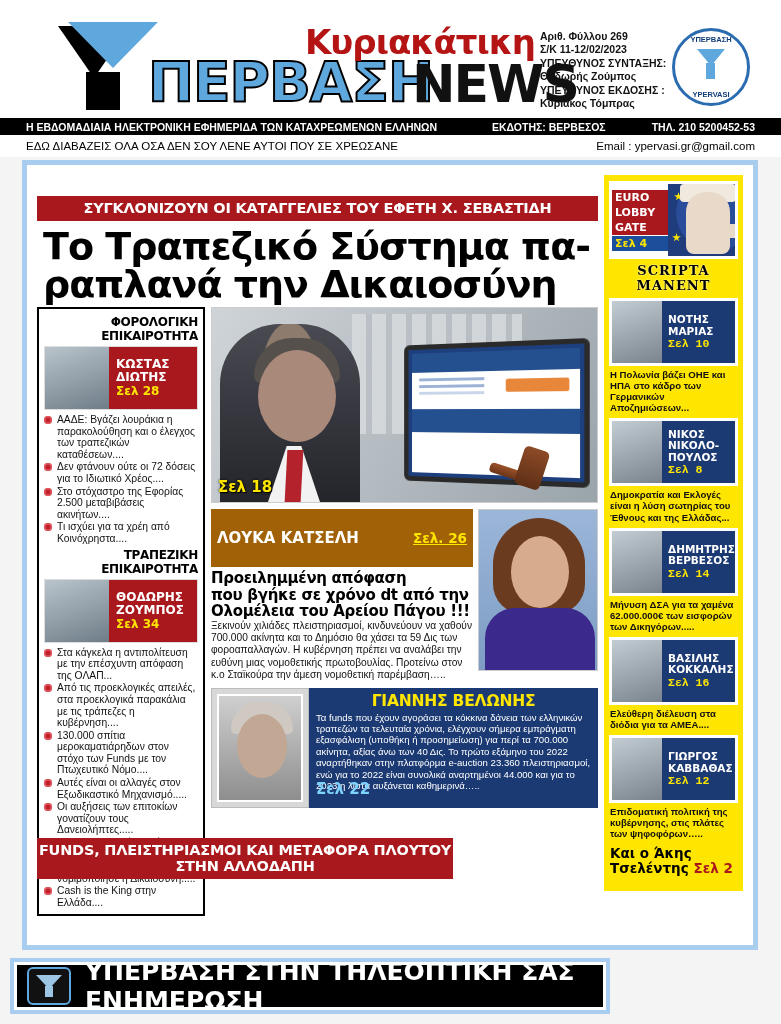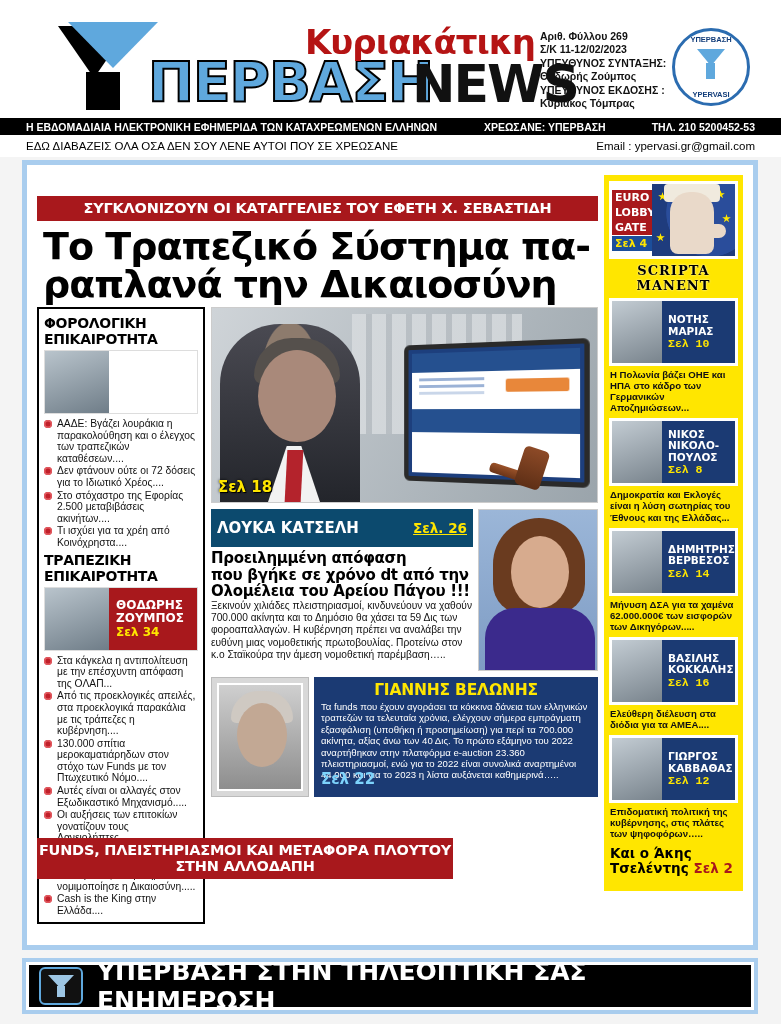--- a/index.html
+++ b/index.html
@@ -49,21 +49,21 @@
   
   .kicker{background:#a8181c;color:#fff;font-size:14.5px;font-weight:bold;text-align:center;padding:4px 0 5px;letter-spacing:-0.2px;font-family:"DejaVu Sans",sans-serif;margin-top:21px;}
   .lead{font-size:38px;line-height:38px;font-weight:bold;color:#000;padding:6px 4px 4px 6px;letter-spacing:-1px;font-family:"DejaVu Sans",sans-serif;}
 
   
   .grid{position:absolute;left:0;right:0;top:132px;bottom:0;}
   .colL{position:absolute;left:0;top:0;width:168px;bottom:26px;}
   .colR{position:absolute;left:174px;right:0;top:0;bottom:26px;}
 
   .boxwrap{border:2px solid #000;background:#fff;padding:4px 5px;box-sizing:border-box;}
-  .sectitle{font-size:14px;font-weight:bold;text-align:left;color:#000;font-family:"DejaVu Sans",sans-serif;letter-spacing:-0.3px;padding:2px 0 3px;}
+  .sectitle{font-size:12px;font-weight:bold;text-align:right;color:#000;font-family:"DejaVu Sans",sans-serif;letter-spacing:-0.3px;padding:2px 0 3px;}
 
   .promo{display:flex;height:62px;border:1px solid #ddd;margin-bottom:4px;}
   .promo .ph{width:64px;background:linear-gradient(160deg,#b9c4cc,#6f7d88);}
   .promo .nm{flex:1;background:#a8181c;color:#fff;display:flex;flex-direction:column;justify-content:center;padding-left:7px;}
   .promo .nm .n1{font-size:12px;font-weight:bold;line-height:13px;font-family:"DejaVu Sans",sans-serif;}
   .promo .nm .pg{font-size:12px;font-weight:bold;color:#ffe600;line-height:14px;font-family:"DejaVu Sans",sans-serif;}
 
   ul.bl{list-style:none;margin:0;padding:0;}
   ul.bl li{position:relative;padding-left:13px;font-size:10.3px;line-height:11.6px;color:#111;margin-bottom:1px;}
   ul.bl li:before{content:"";position:absolute;left:0;top:2px;width:8px;height:8px;border-radius:50%;background:#c0202a;box-shadow:inset 0 0 0 1.5px #e35a60;}
@@ -83,46 +83,46 @@
   .lp-lines{position:absolute;left:8px;top:26px;width:70px;height:3px;background:#9bb2d6;box-shadow:0 7px 0 #9bb2d6,0 14px 0 #c9d6e9;}
   .lp-gavel{position:absolute;right:52px;bottom:8px;width:56px;height:46px;}
   .lp-gavel .hd{position:absolute;right:0;top:0;width:26px;height:40px;background:linear-gradient(#8d4a27,#5e2f16);border-radius:5px;transform:rotate(18deg);}
   .lp-gavel .hn{position:absolute;left:0;top:20px;width:42px;height:10px;background:linear-gradient(#9a5229,#6b3418);border-radius:4px;transform:rotate(18deg);}
   .lp-bldg{position:absolute;left:140px;top:6px;width:170px;height:120px;background:repeating-linear-gradient(90deg,#d7dbde 0 14px,#b9bfc4 14px 20px);opacity:.85;}
   .selbadge{position:absolute;left:6px;bottom:6px;color:#ffe600;font-size:15px;font-weight:bold;font-family:"DejaVu Sans",sans-serif;text-shadow:0 0 3px #000,1px 1px 0 #000;}
 
   
   .kat{position:relative;margin-top:6px;display:flex;gap:5px;}
   .kat-l{flex:1;}
-  .kat-bar{background:#0c4a6e;display:flex;align-items:center;padding:10px 6px;}
+  .kat-bar{background:#a16207;display:flex;align-items:center;padding:20px 6px;}
   .kat-bar .t{color:#fff;font-size:15px;font-weight:bold;font-family:"DejaVu Sans",sans-serif;}
   .kat-bar .p{margin-left:auto;color:#ffe600;font-size:13.5px;font-weight:bold;font-family:"DejaVu Sans",sans-serif;text-decoration:underline;}
   .kat-h{font-size:15px;line-height:16.5px;font-weight:bold;color:#000;margin:3px 0 0;font-family:"DejaVu Sans",sans-serif;letter-spacing:-0.3px;}
   .kat-p{font-size:10.2px;line-height:12.4px;color:#111;}
   .kat-r{width:118px;height:160px;background:linear-gradient(#9bb6d8,#7e9cc4);position:relative;overflow:hidden;border:1px solid #ccc;}
   .kat-r .hairw{position:absolute;left:14px;top:8px;width:92px;height:96px;border-radius:46px 46px 30px 30px;background:#6a3b1f;}
   .kat-r .facew{position:absolute;left:32px;top:26px;width:58px;height:72px;border-radius:50%;background:#d7ab8e;}
   .kat-r .jack{position:absolute;left:6px;bottom:0;width:110px;height:62px;background:#3b2a8c;border-radius:30px 30px 0 0;}
 
   
-  .vel{position:relative;margin-top:6px;display:flex;gap:5px;border-radius:23px;}
+  .vel{position:relative;margin-top:6px;display:flex;border-radius:23px;}
   .vel-l{width:98px;background:#d8d8d8;border:1px solid #bbb;padding:5px;box-sizing:border-box;}
   .vel-photo{width:100%;height:108px;background:linear-gradient(#cfcfcf,#8e8e8e);position:relative;border:2px solid #fff;box-sizing:border-box;}
   .vel-photo .f{position:absolute;left:18px;top:18px;width:50px;height:64px;border-radius:50%;background:#c2a894;}
   .vel-photo .h{position:absolute;left:12px;top:6px;width:62px;height:32px;border-radius:32px 32px 6px 6px;background:#cfc9c2;}
   .vel-r{flex:1;background:#1b3a73;color:#fff;padding:4px 7px 5px;box-sizing:border-box;}
   .vel-t{color:#ffe600;font-size:15.5px;font-weight:bold;text-align:center;font-family:"DejaVu Sans",sans-serif;letter-spacing:-0.2px;}
   .vel-p{font-size:9.6px;line-height:11.4px;margin-top:2px;}
   .vel-pg{color:#7dd3fc;font-size:15px;font-weight:bold;text-align:left;font-family:"DejaVu Sans",sans-serif;margin-top:-11px;}
 
   .redbanner{position:absolute;left:0;right:145px;bottom:12px;background:#a8181c;color:#fff;text-align:center;font-size:14.5px;font-weight:bold;padding:4px 0 5px;font-family:"DejaVu Sans",sans-serif;letter-spacing:-0.2px;}
 
   
   .euro{background:#fff;padding:3px;display:flex;height:78px;box-sizing:border-box;margin-bottom:4px;}
-  .euro-l{width:40px;display:flex;flex-direction:column;justify-content:center;}
+  .euro-l{width:56px;display:flex;flex-direction:column;justify-content:center;}
   .euro-l .e1{background:#a8181c;color:#fff;font-size:11px;font-weight:bold;padding:1px 3px;font-family:"DejaVu Sans",sans-serif;line-height:13px;}
   .euro-l .e4{background:#1b4e9b;color:#ffe600;font-size:11px;font-weight:bold;padding:1px 3px;font-family:"DejaVu Sans",sans-serif;margin-top:1px;}
   .euro-r{flex:1;position:relative;background:radial-gradient(circle at 70% 40%,#2a4d9b 0 60%,#1f3c7d 61%);overflow:hidden;}
   .euro-r .star{position:absolute;width:9px;height:9px;background:#ffe600;clip-path:polygon(50% 0,61% 35%,98% 35%,68% 57%,79% 91%,50% 70%,21% 91%,32% 57%,2% 35%,39% 35%);}
   .euro-r .sam{position:absolute;left:18px;top:8px;width:44px;height:62px;background:#e9d9c9;border-radius:20px 20px 8px 8px;}
   .euro-r .hat{position:absolute;left:12px;top:0px;width:56px;height:18px;background:#f0eade;border-radius:4px;}
   .euro-r .hatb{position:absolute;left:20px;top:-6px;width:40px;height:12px;background:#2d55a6;border-radius:3px;}
   .euro-r .arm{position:absolute;left:44px;top:40px;width:30px;height:14px;background:#e9d9c9;border-radius:7px;}
 
   .scripta{text-align:center;font-size:13px;font-weight:bold;color:#000;letter-spacing:1px;font-family:"DejaVu Serif",serif;margin:3px 0 5px;text-shadow:0 0 2px #fff;}
@@ -132,21 +132,21 @@
   .rcard .ph{width:50px;background:linear-gradient(160deg,#c3ccd3,#79848d);}
   .rcard .nm{flex:1;background:#1b3a73;display:flex;flex-direction:column;justify-content:center;padding-left:6px;}
   .rcard .nm .n{color:#fff;font-size:10.5px;font-weight:bold;line-height:11.5px;font-family:"DejaVu Sans",sans-serif;}
   .rcard .nm .p{color:#ffe600;font-size:11.5px;font-weight:bold;line-height:13px;font-family:Liberation Mono, monospace;}
   .rdesc{font-size:9.6px;line-height:11.1px;color:#111;padding:3px 1px 5px;font-weight:bold;}
 
   .akis{font-size:13.5px;line-height:15px;font-weight:bold;color:#000;font-family:"DejaVu Sans",sans-serif;padding:2px 1px;}
   .akis .pg{color:#a8181c;}
 
   
-  .tvbar{position:absolute;left:22px;top:958px;width:736px;height:56px;border:4px solid #a9cdee;box-sizing:border-box;background:#fff;padding:3px;}
+  .tvbar{position:absolute;left:10px;top:958px;width:600px;height:56px;border:4px solid #a9cdee;box-sizing:border-box;background:#fff;padding:3px;}
   .tvbar-in{background:#000;height:100%;display:flex;align-items:center;padding-left:10px;box-sizing:border-box;}
   .tvlogo{width:40px;height:34px;background:#111;border:2px solid #5fa8dd;border-radius:6px;position:relative;flex:0 0 auto;}
   .tvlogo .t{position:absolute;left:7px;top:6px;width:0;height:0;border-left:13px solid transparent;border-right:13px solid transparent;border-top:14px solid #9dc6e4;}
   .tvlogo .s{position:absolute;left:16px;top:17px;width:8px;height:11px;background:#9dc6e4;}
   .tvtext{color:#fff;font-size:25px;font-weight:bold;letter-spacing:0px;margin-left:14px;font-family:"DejaVu Sans",sans-serif;}
 </style>
 </head>
 <body>
 
 <div class="page">
@@ -180,21 +180,21 @@
         <div class="seal-y">
             <div class="t"></div>
             <div class="s"></div>
           </div>
         <div class="seal-bot">YPERVASI</div>
       </div>
     </div>
 
     <div class="strip-black">
       <span class="s1">Η ΕΒΔΟΜΑΔΙΑΙΑ ΗΛΕΚΤΡΟΝΙΚΗ ΕΦΗΜΕΡΙΔΑ ΤΩΝ ΚΑΤΑΧΡΕΩΜΕΝΩΝ ΕΛΛΗΝΩΝ</span>
-      <span class="s2">ΧΡΕΩΣΑΝΕ: ΥΠΕΡΒΑΣΗ</span>
+      <span class="s2">ΕΚΔΟΤΗΣ: ΒΕΡΒΕΣΟΣ</span>
       <span class="s3">ΤΗΛ. 210 5200452-53</span>
     </div>
     <div class="strip-white">
       <span>ΕΔΩ ΔΙΑΒΑΖΕΙΣ ΟΛΑ ΟΣΑ ΔΕΝ ΣΟΥ ΛΕΝΕ ΑΥΤΟΙ ΠΟΥ ΣΕ ΧΡΕΩΣΑΝΕ</span>
       <span class="e">Email : ypervasi.gr@gmail.com</span>
     </div>
   </div>
 
   <div class="frame">
     <div class="frame-in">
@@ -209,20 +209,25 @@
           </div>
 
           <div class="grid">
 
             <div class="colL">
               <div class="boxwrap">
 
                 <div class="sectitle">ΦΟΡΟΛΟΓΙΚΗ ΕΠΙΚΑΙΡΟΤΗΤΑ</div>
                 <div class="promo">
                   <div class="ph"></div>
+                  <div class="nm">
+                    <div class="n1">ΚΩΣΤΑΣ</div>
+                    <div class="n1">ΔΙΩΤΗΣ</div>
+                    <div class="pg">Σελ 28</div>
+                  </div>
                 </div>
                 <ul class="bl">
                   <li>ΑΑΔΕ: Βγάζει λουράκια η παρακολούθηση και ο έλεγχος των τραπεζικών καταθέσεων....</li>
                   <li>Δεν φτάνουν ούτε οι 72 δόσεις για το Ιδιωτικό Χρέος....</li>
                   <li>Στο στόχαστρο της Εφορίας 2.500 μεταβιβάσεις ακινήτων....</li>
                   <li>Τι ισχύει για τα χρέη από Κοινόχρηστα....</li>
                 </ul>
 
                 <div class="sectitle">ΤΡΑΠΕΖΙΚΗ ΕΠΙΚΑΙΡΟΤΗΤΑ</div>
                 <div class="promo">

